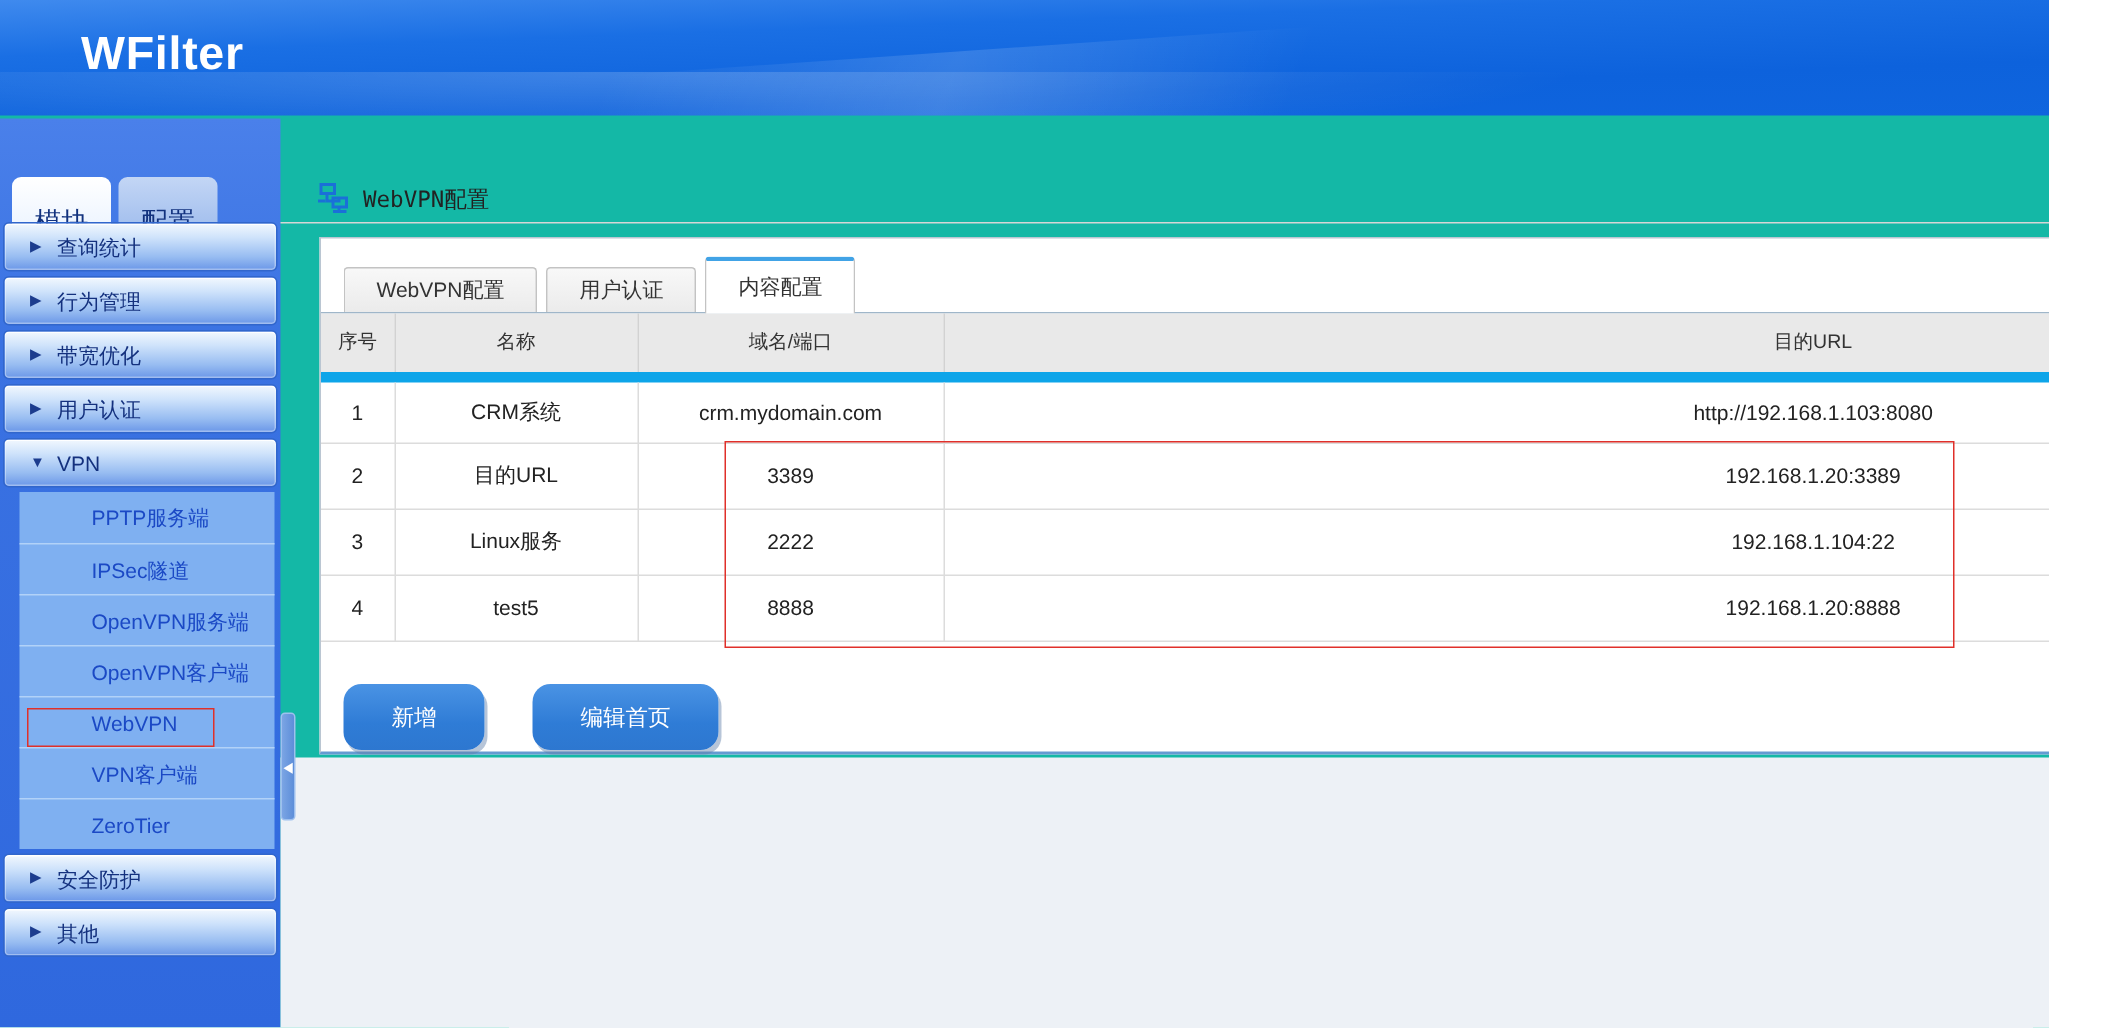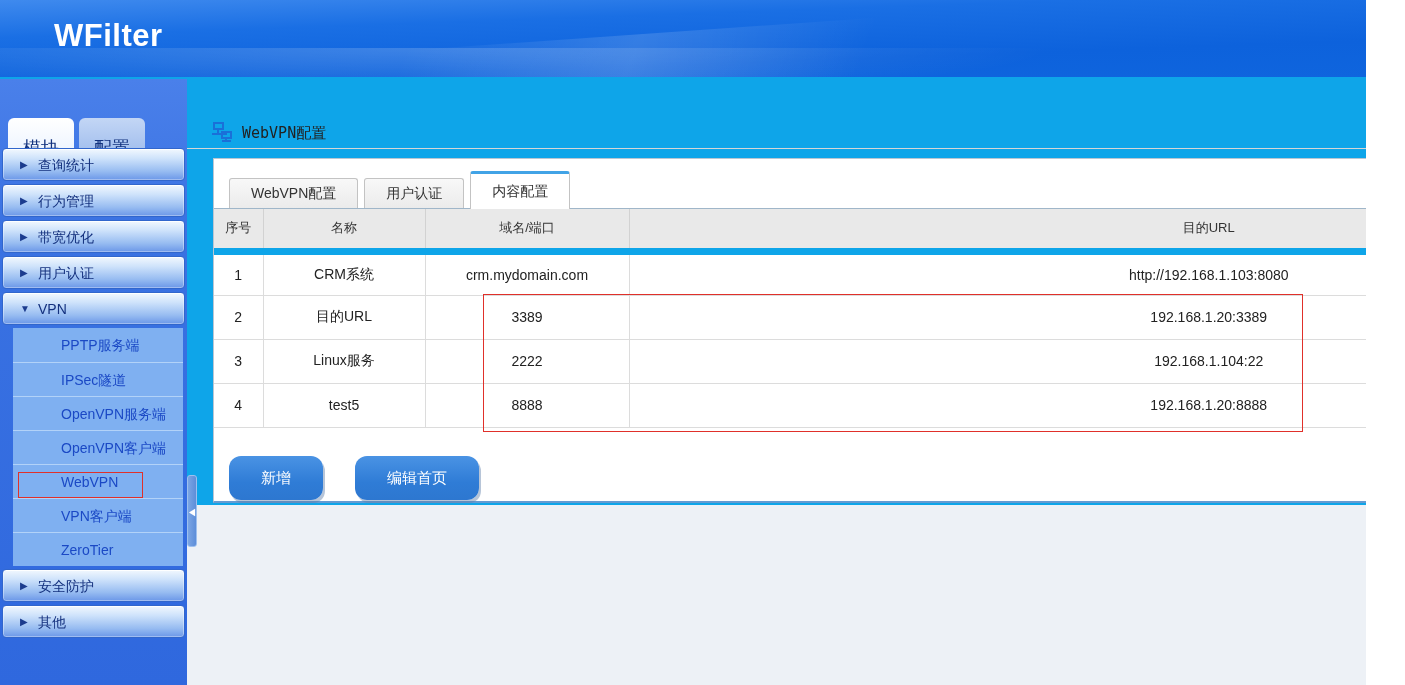--- a/index.html
+++ b/index.html
@@ -1,20 +1,20 @@
 <!DOCTYPE html>
 <html><head>
 <meta charset="utf-8">
 <title>WFilter</title>
 <style>
   * { margin:0; padding:0; box-sizing:border-box; }
   html,body { width:1405px; height:685px; overflow:hidden; }
   #app {
     position:relative; width:1366px; height:685px; overflow:hidden;
-    background:#0ea5e9;
+    background:#14b8a6;
     font-family:"Liberation Sans","DejaVu Sans",sans-serif;
     color:#222;
   }
 
   
   .header {
     position:absolute; left:0; top:0; width:1405px; height:77px;
     background:linear-gradient(178deg,#3f8aee 0%,#1a6fe4 30%,#0d62dc 70%,#0f65de 100%);
     overflow:hidden;
   }

